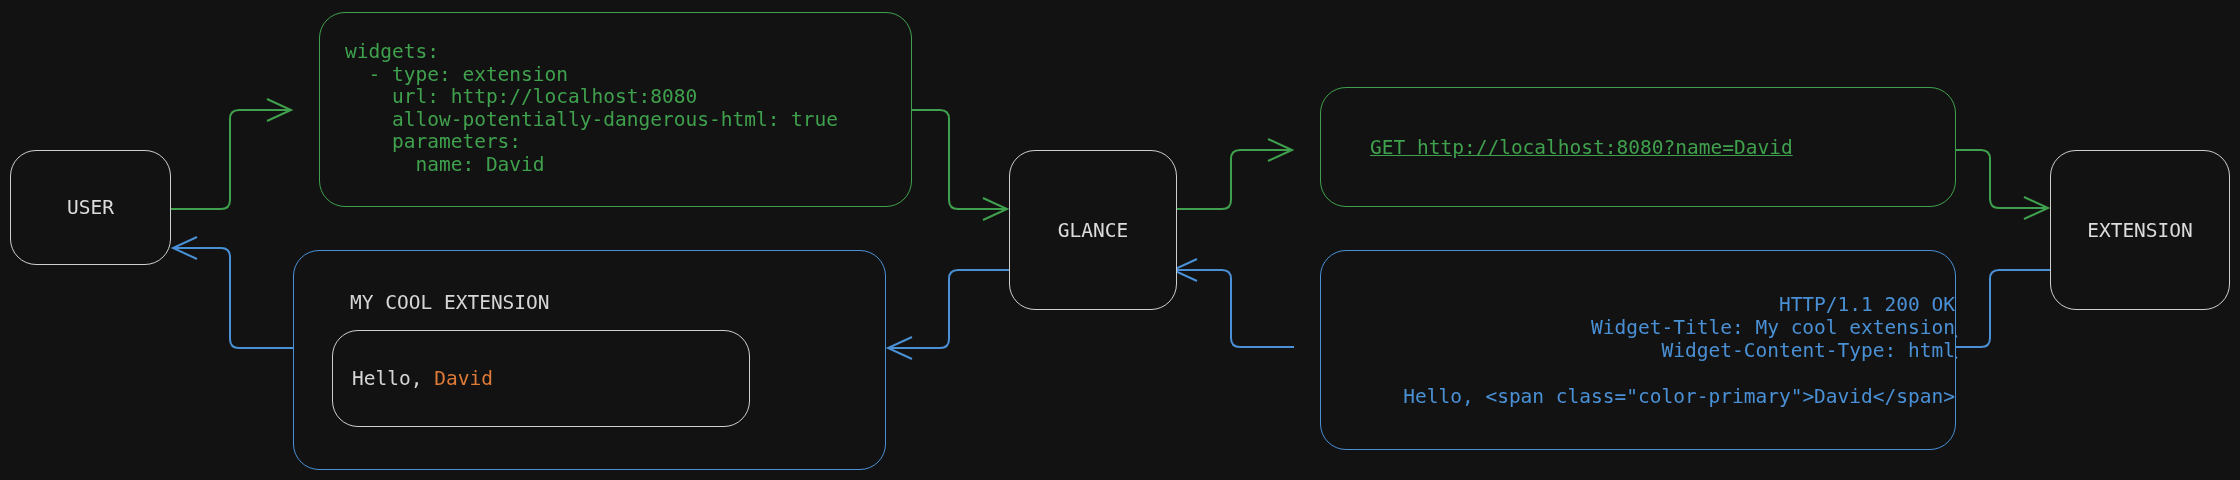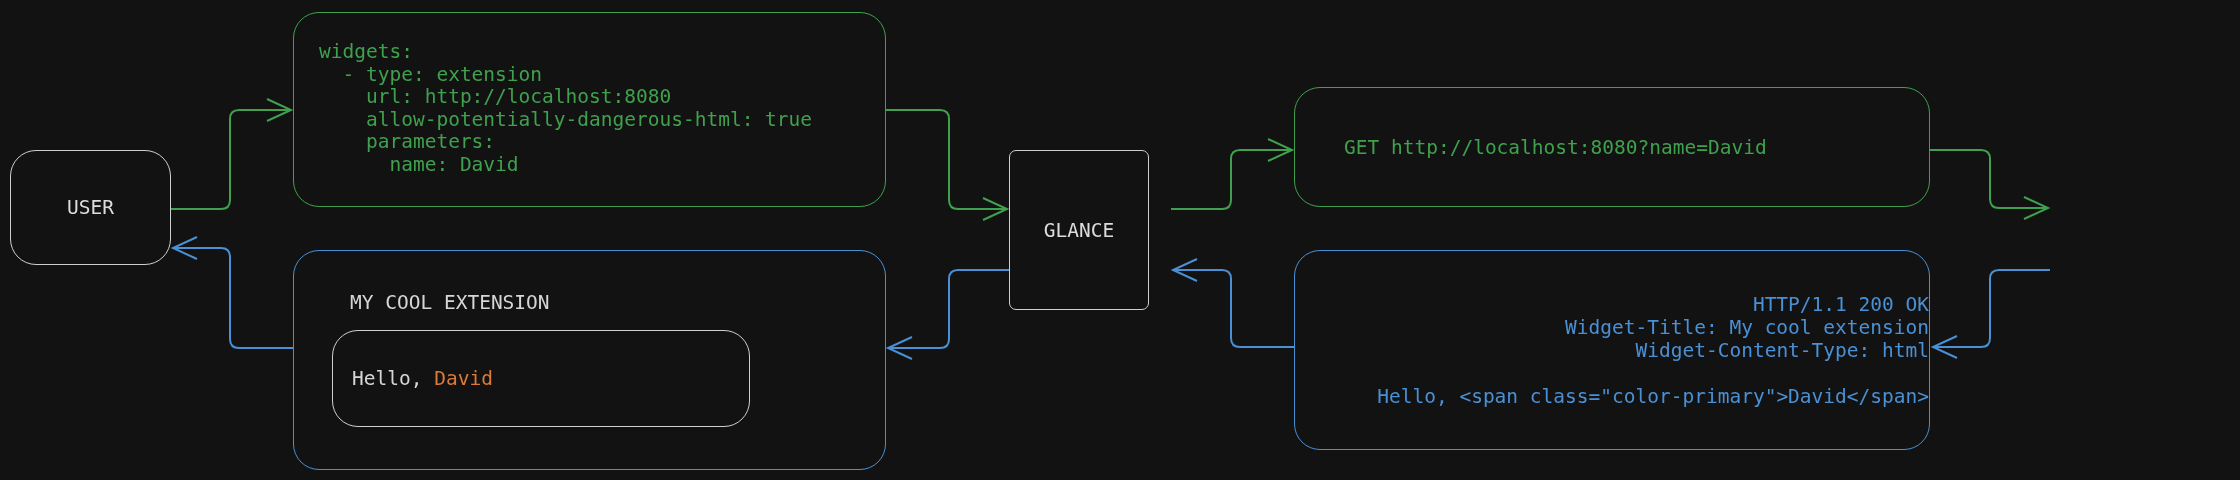--- a/index.html
+++ b/index.html
@@ -27,46 +27,48 @@
     border: 1.5px solid #CFCFCF;
     border-radius: 26px;
     display: flex;
     align-items: center;
     justify-content: center;
     color: #DCDCDC;
     font-size: 19.5px;
     background: #121212;
   }
   #user-node      { left: 10px;   top: 150px; width: 161px; height: 115px; }
-  #glance-node    { left: 1009px; top: 150px; width: 140px; height: 160px; border-radius: 7px; }
+  #glance-node    { left: 1009px; top: 150px; width: 168px; height: 160px; }
   #extension-node { left: 2050px; top: 150px; width: 180px; height: 160px; }
 
   .codebox {
     position: absolute;
     border-radius: 26px;
     background: #121212;
+    margin-left: 26px;
   }
   .codebox.green { border: 1.5px solid #3FA14D; color: #3FA14D; }
   .codebox.blue  { border: 1.5px solid #4A90D5; color: #4A90D5; }
 
   .codebox pre {
     margin: 0;
     font-family: "DejaVu Sans Mono", "Liberation Mono", monospace;
     font-size: 19.5px;
     white-space: pre;
   }
 
   #config-box { left: 293px; top: 12px; width: 593px; height: 195px; }
   #config-box pre { padding: 28px 0 0 25px; line-height: 22.5px; }
 
   #request-box {
     left: 1294px; top: 87px; width: 636px; height: 120px;
     display: flex; align-items: center;
     padding-left: 49px;
     font-size: 19.5px;
+    text-decoration: underline;
   }
 
   #response-box { left: 1294px; top: 250px; width: 636px; height: 200px; }
   #response-box pre { padding: 42px 0 0 49px; line-height: 23px; text-align: right; }
 
   #widget-box {
     left: 293px; top: 250px; width: 593px; height: 220px;
     border: 1.5px solid #4A90D5;
     border-radius: 26px;
     background: #121212;
@@ -136,20 +138,23 @@
       <path class="wire blue" d="M 197 237 L 173 248 L 197 259"></path>
     </g>
   </svg>
 
   <div class="node" id="user-node">
     <span>USER</span>
   </div>
   <div class="node" id="glance-node">
     <span>GLANCE</span>
   </div>
+  <div class="node" id="extension-node">
+    <span>EXTENSION</span>
+  </div>
 
   <div class="codebox green" id="config-box">
     <pre>widgets:
   - type: extension
     url: http://localhost:8080
     allow-potentially-dangerous-html: true
     parameters:
       name: David</pre>
   </div>
 

